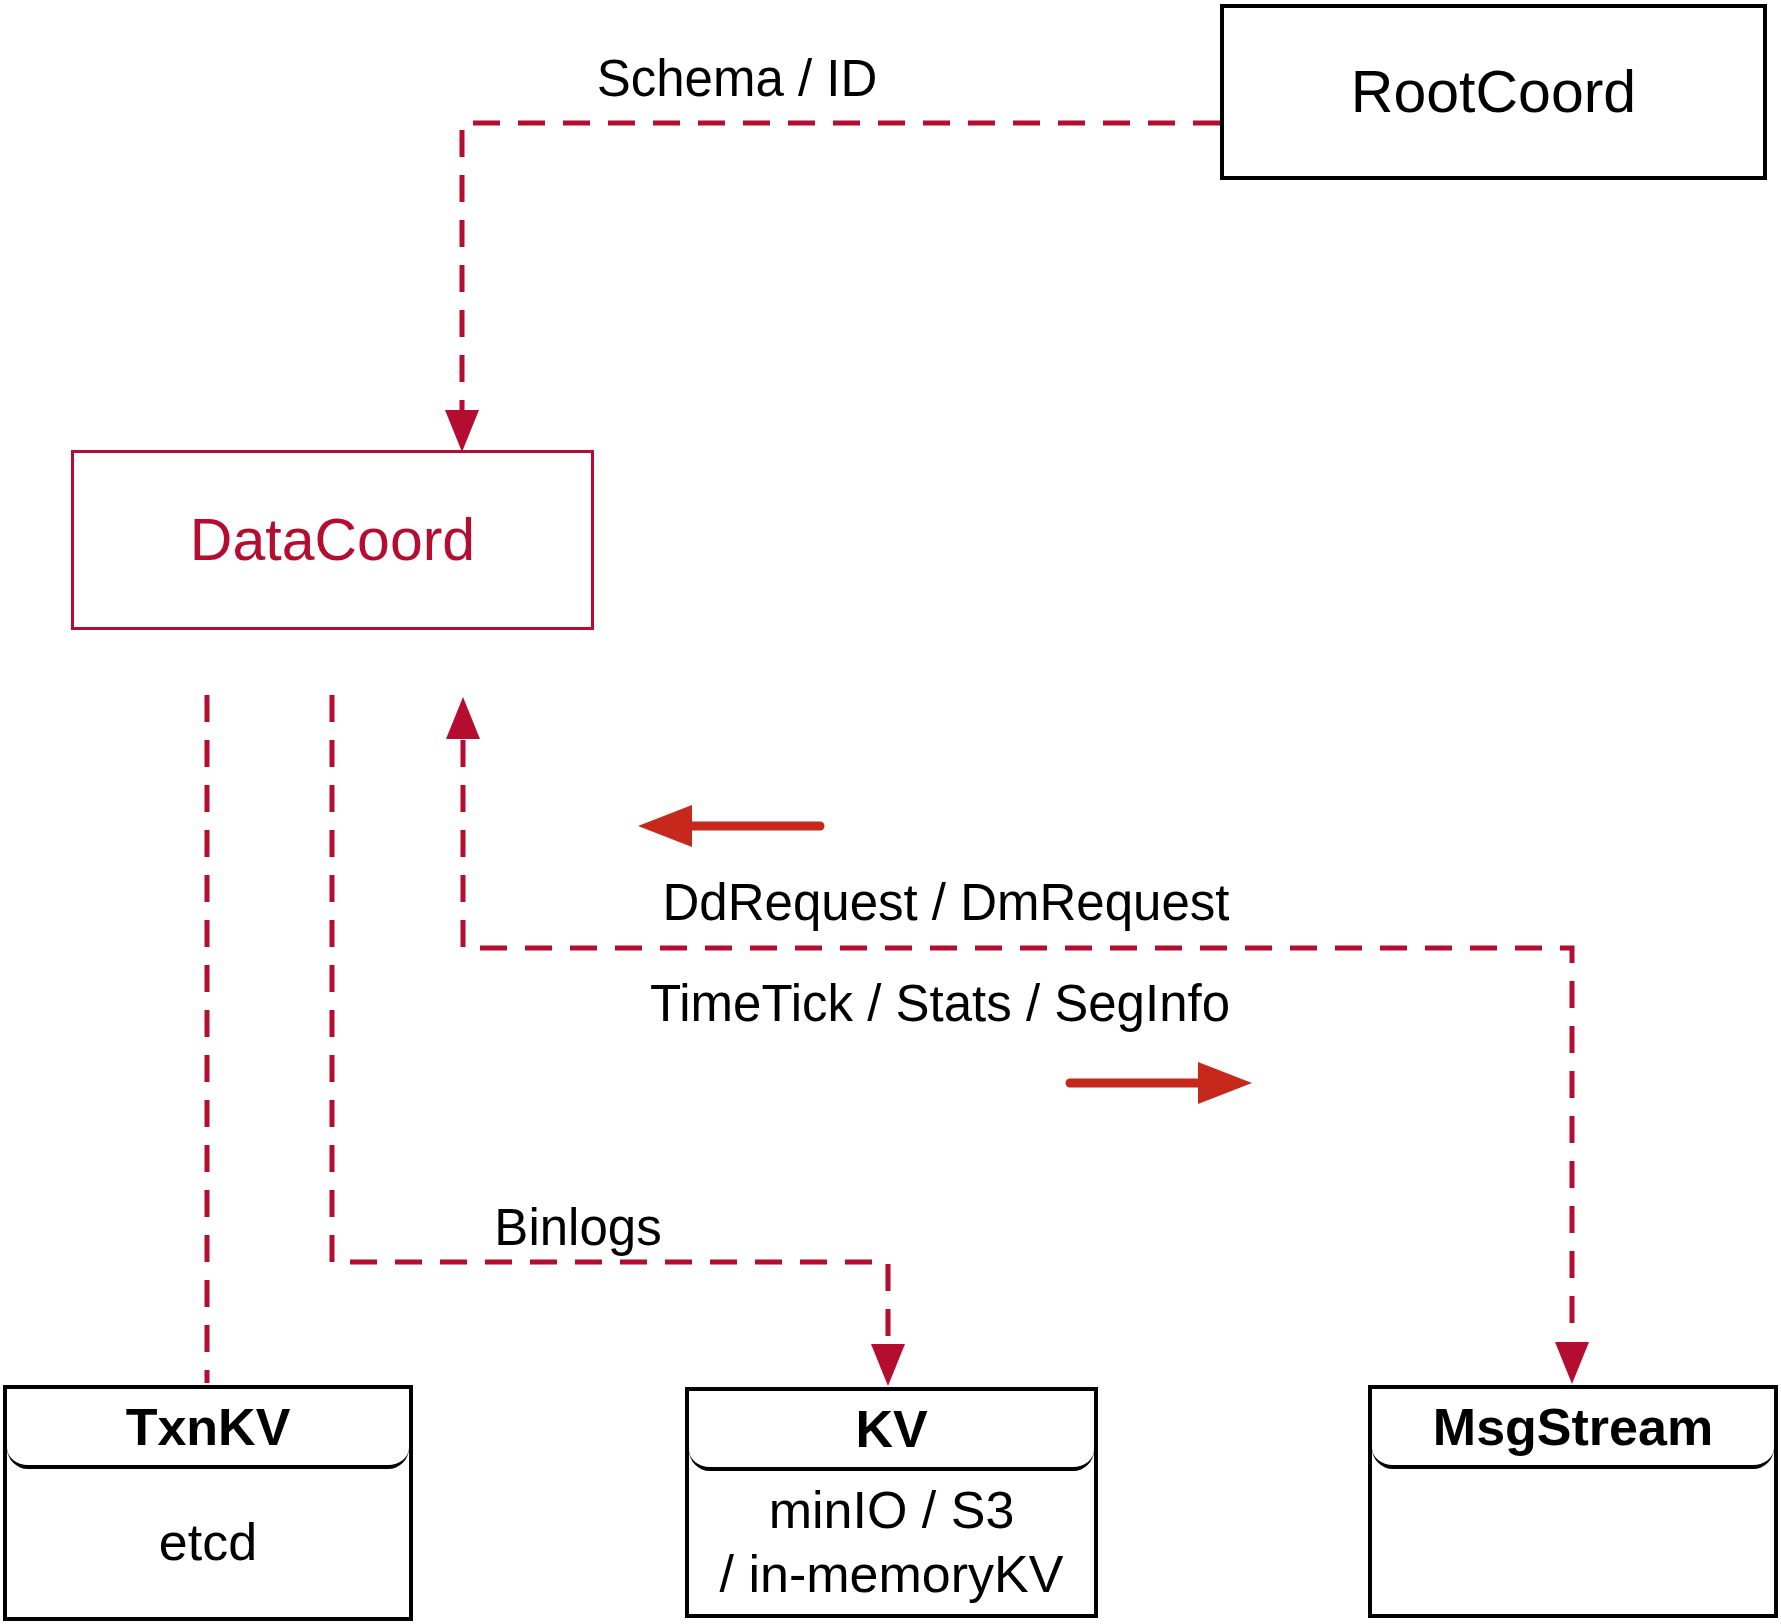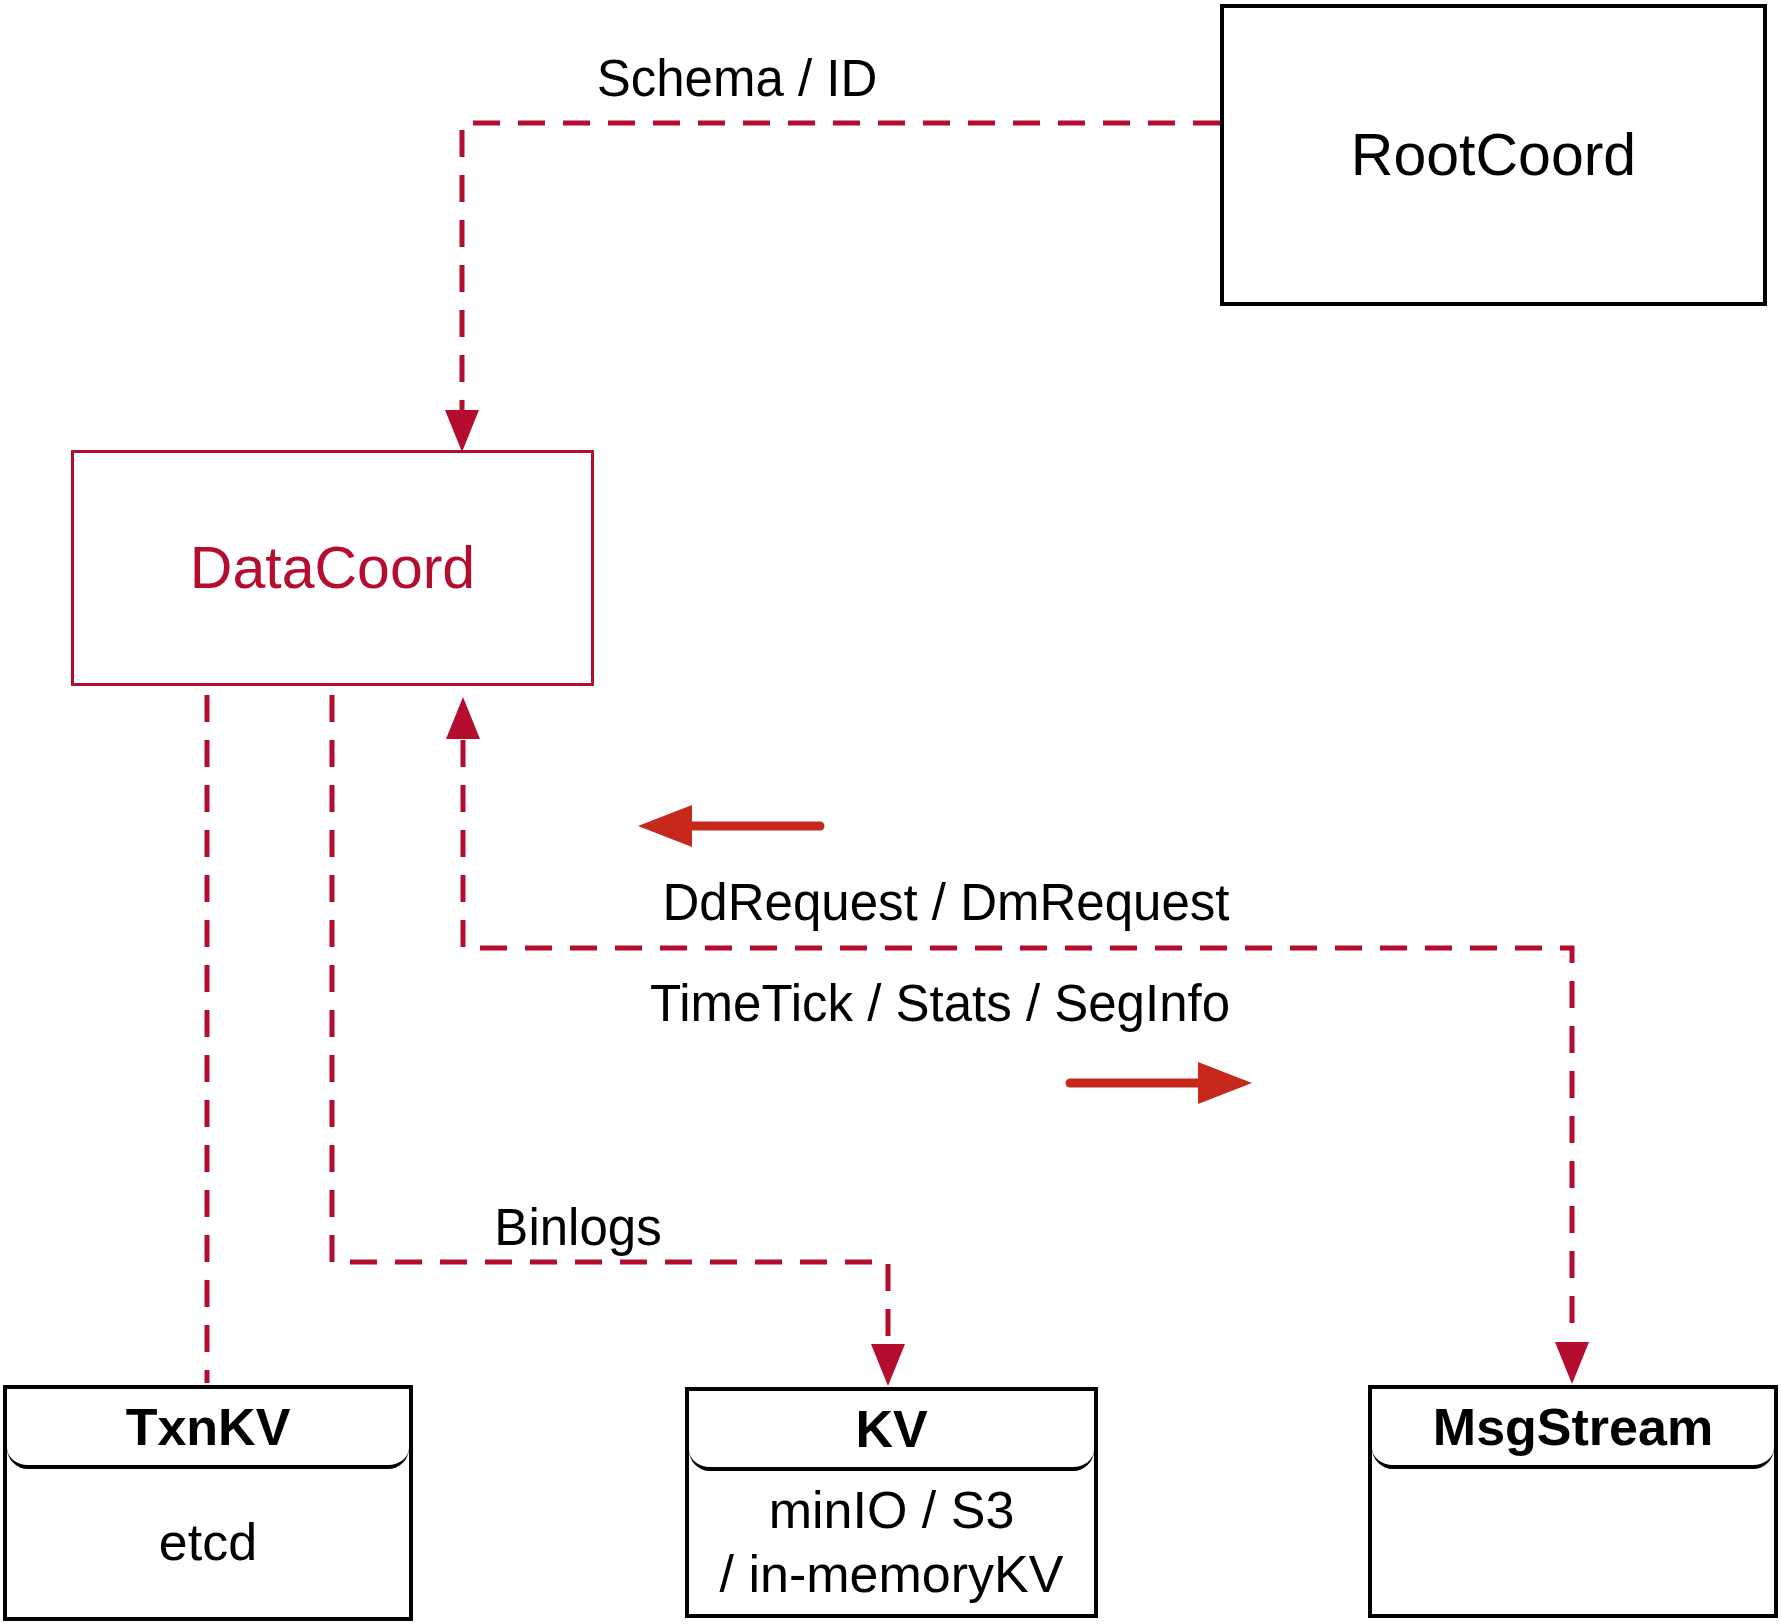--- a/index.html
+++ b/index.html
@@ -114,25 +114,25 @@
     <g>
       <line class="solid-arrow-shaft" x1="820" y1="826" x2="684" y2="826"></line>
       <polygon class="solid-arrow-head" points="638,826 692,805 692,847"></polygon>
     </g>
     <g>
       <line class="solid-arrow-shaft" x1="1070" y1="1083" x2="1202" y2="1083"></line>
       <polygon class="solid-arrow-head" points="1252,1083 1198,1062 1198,1104"></polygon>
     </g>
   </svg>
 
-  <div class="node node-plain" style="left:1220px; top:4px; width:547px; height:302px;">
+  <div class="node node-plain" style="left:1220px; top:4px; width:547px; height:176px;">
     <div class="node-title">RootCoord</div>
   </div>
 
-  <div class="node node-plain node-datacoord" style="left:71px; top:450px; width:523px; height:236px;">
+  <div class="node node-plain node-datacoord" style="left:71px; top:450px; width:523px; height:180px;">
     <div class="node-title">DataCoord</div>
   </div>
 
   <div class="node" style="left:3px; top:1385px; width:410px; height:236px;">
     <div class="node-header">TxnKV</div>
     <div class="node-body">etcd</div>
   </div>
 
   <div class="node" style="left:685px; top:1387px; width:413px; height:231px;">
     <div class="node-header">KV</div>

